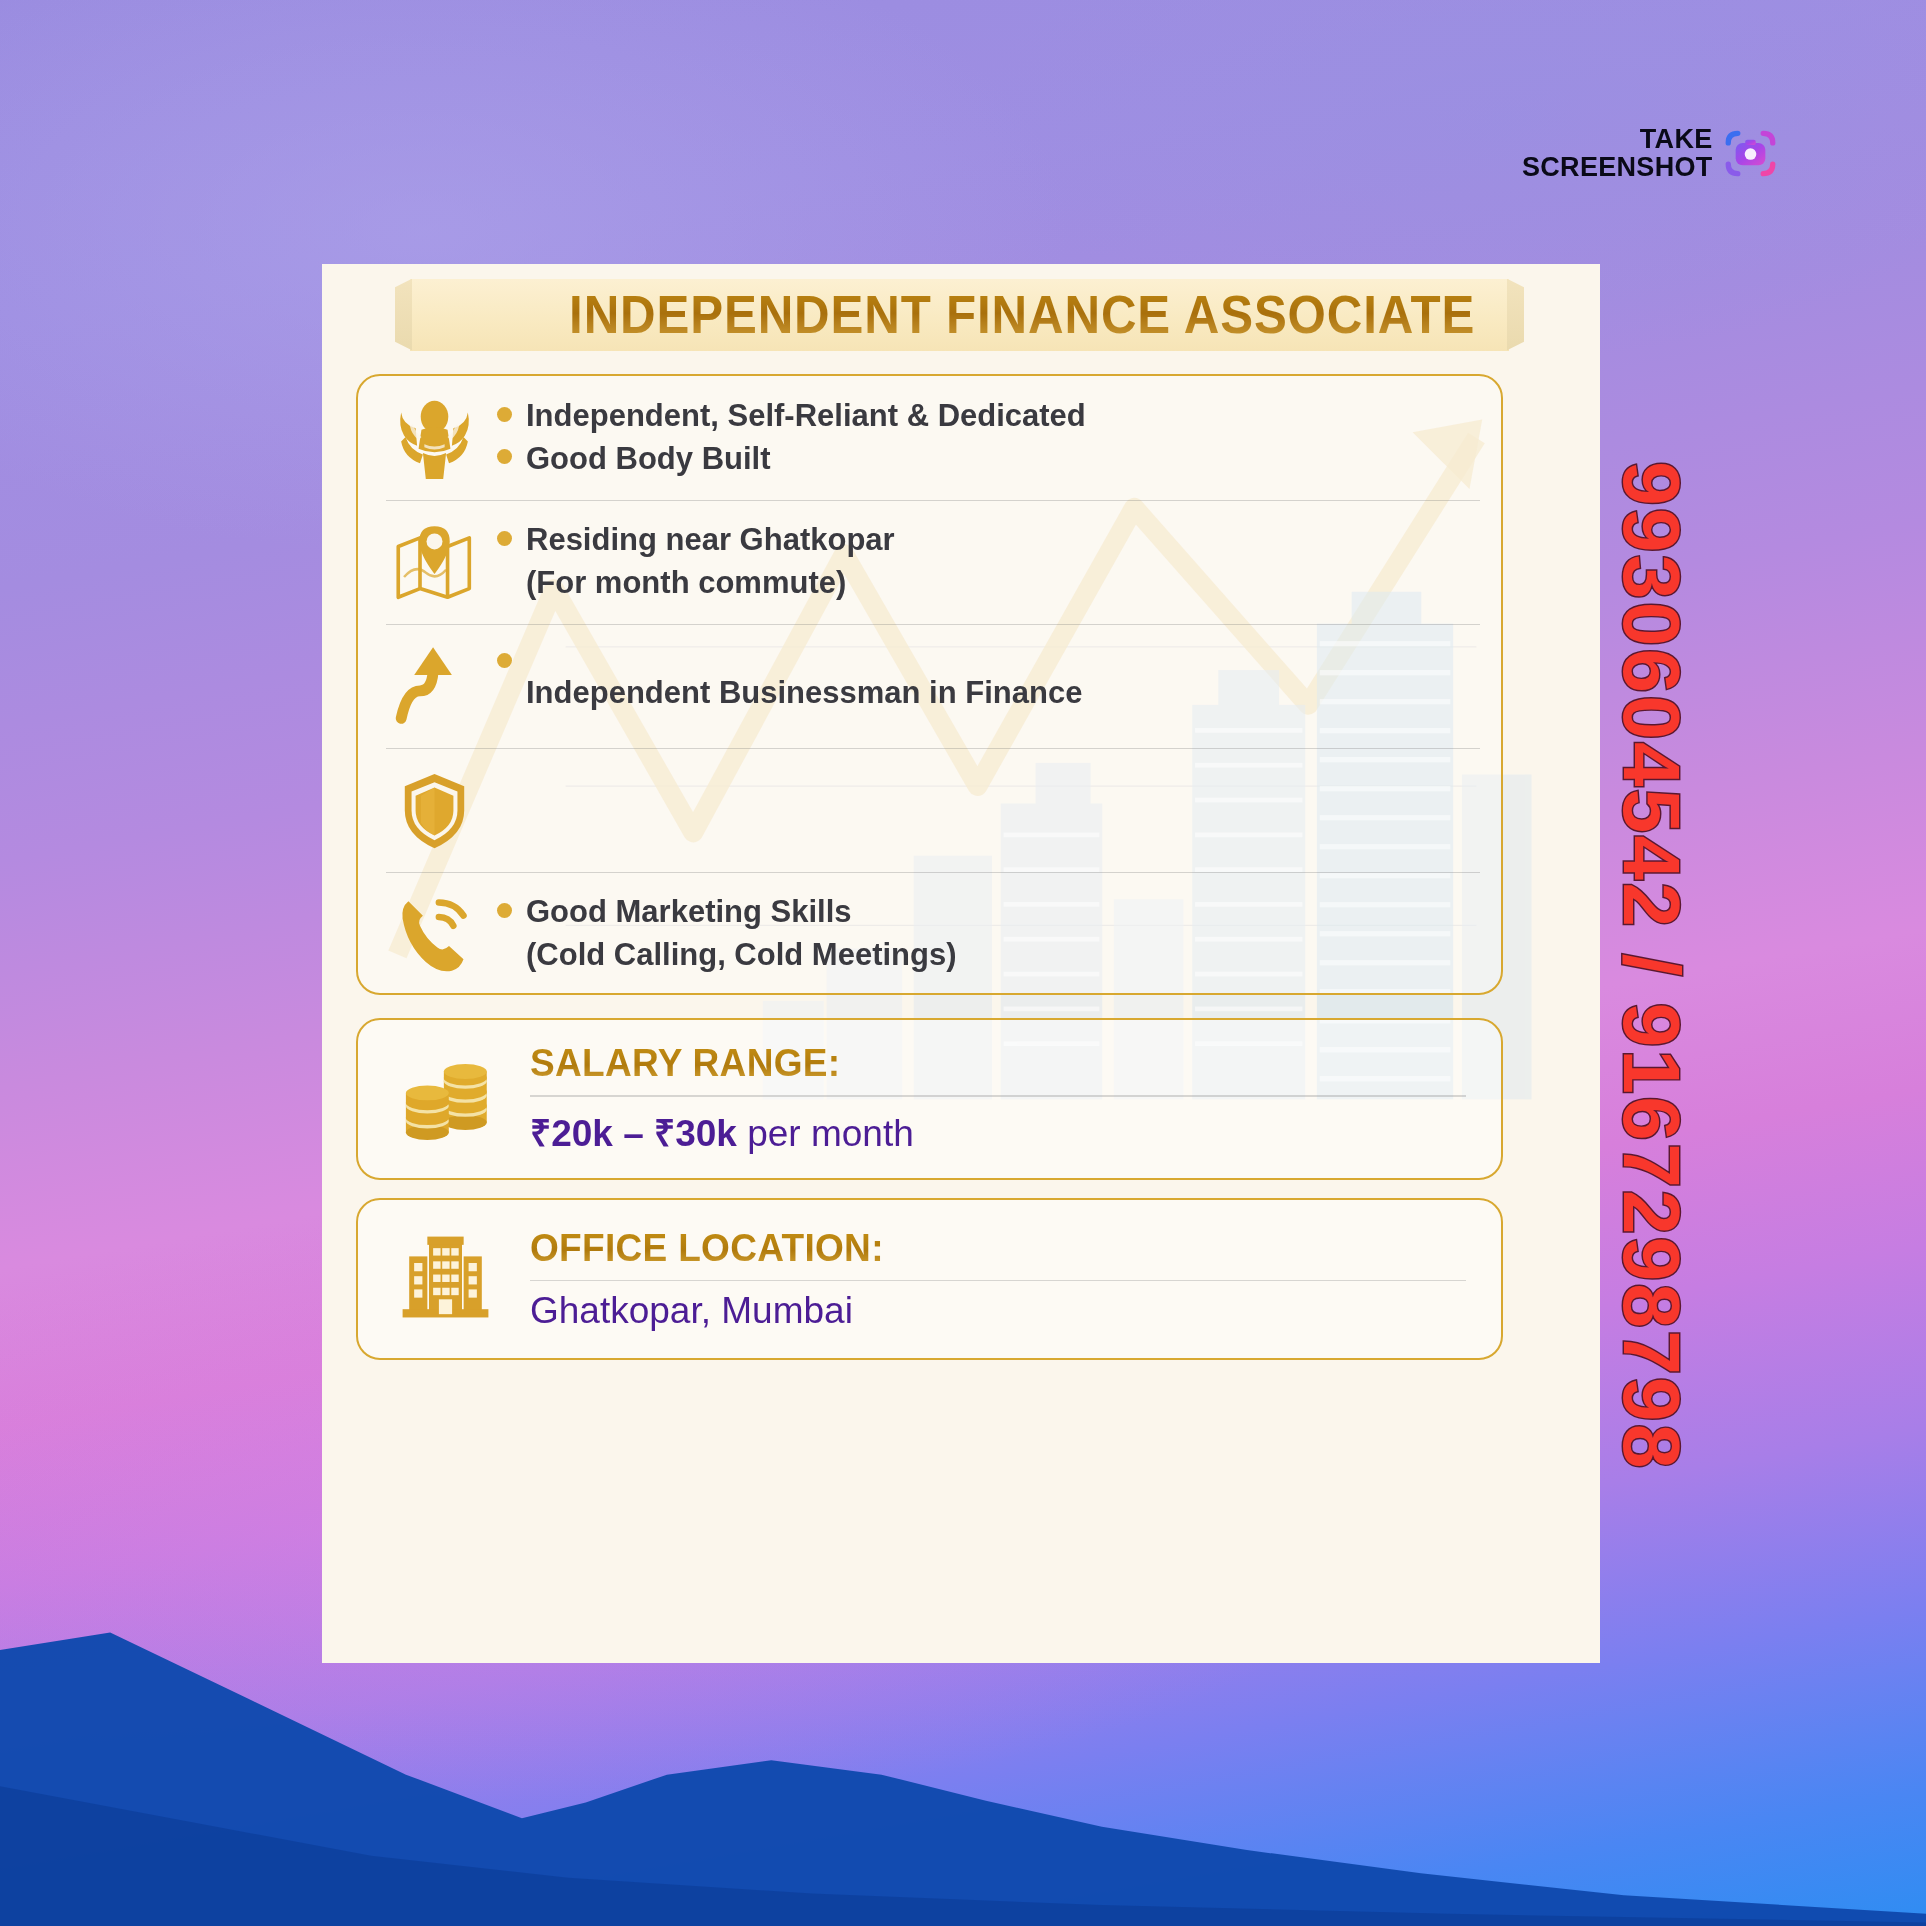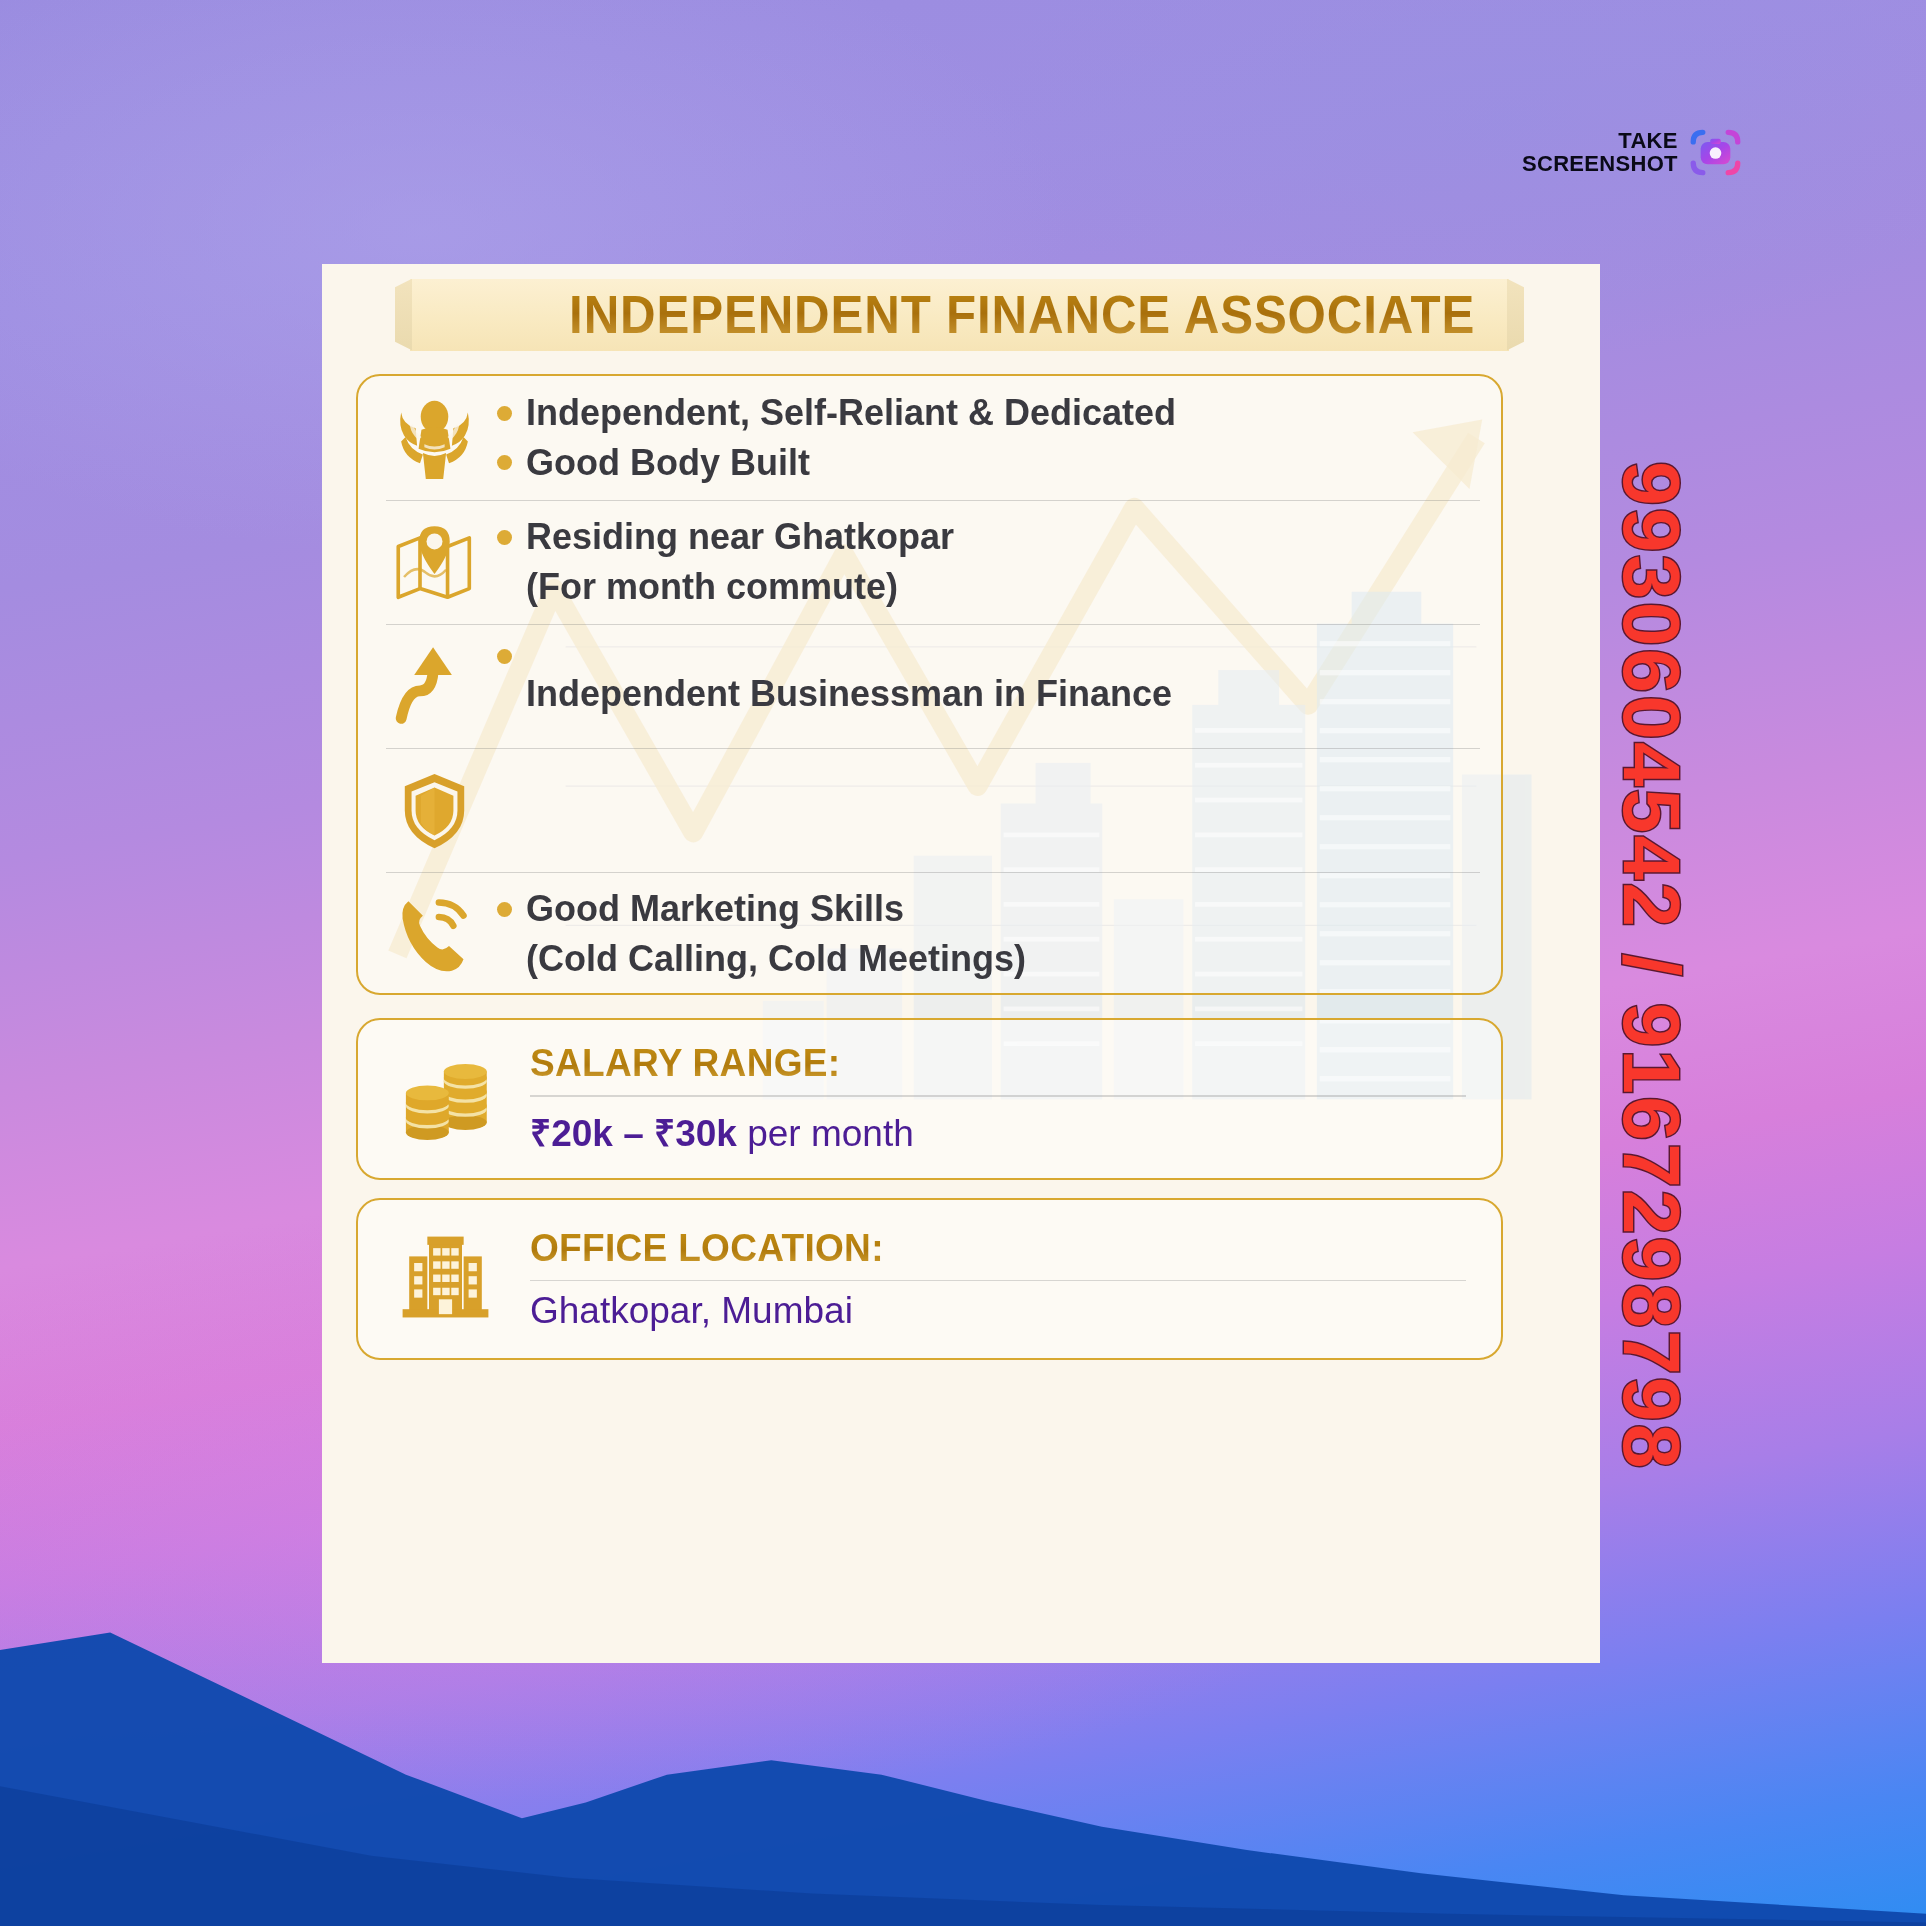--- a/index.html
+++ b/index.html
@@ -42,21 +42,21 @@
 
   
   #watermark {
     position: absolute;
     left: 1522px; top: 126px;
     display: flex; align-items: center; gap: 11.6px;
   }
   #wm-text {
     color: #0a0a18;
     font-weight: 700;
-    font-size: 22px;
+    font-size: 27px;
     line-height: 1.02;
     letter-spacing: 0.3px;
     text-align: right;
     font-family: "Liberation Sans", sans-serif;
   }
   #wm-text .l1 { display: block; }
   #wm-text .l2 { display: block; text-align: right; }
 
   
   #poster {
@@ -126,21 +126,21 @@
   .req-line { display: flex; align-items: baseline; }
   .req-bullet {
     width: 15px; height: 15px; min-width: 15px;
     border-radius: 50%; background: #ddab36;
     margin-right: 14px;
     position: relative; top: -4.6px;
   }
   .req-bullet.blank { background: transparent; }
   .req-text {
     font-family: "Liberation Sans", sans-serif;
-    font-size: 36px;
+    font-size: 31px;
     font-weight: 600;
     color: #3a3a40;
     line-height: 1.38;
     white-space: nowrap;
   }
 
   
   .info-card {
     position: absolute;
     left: 34px;

